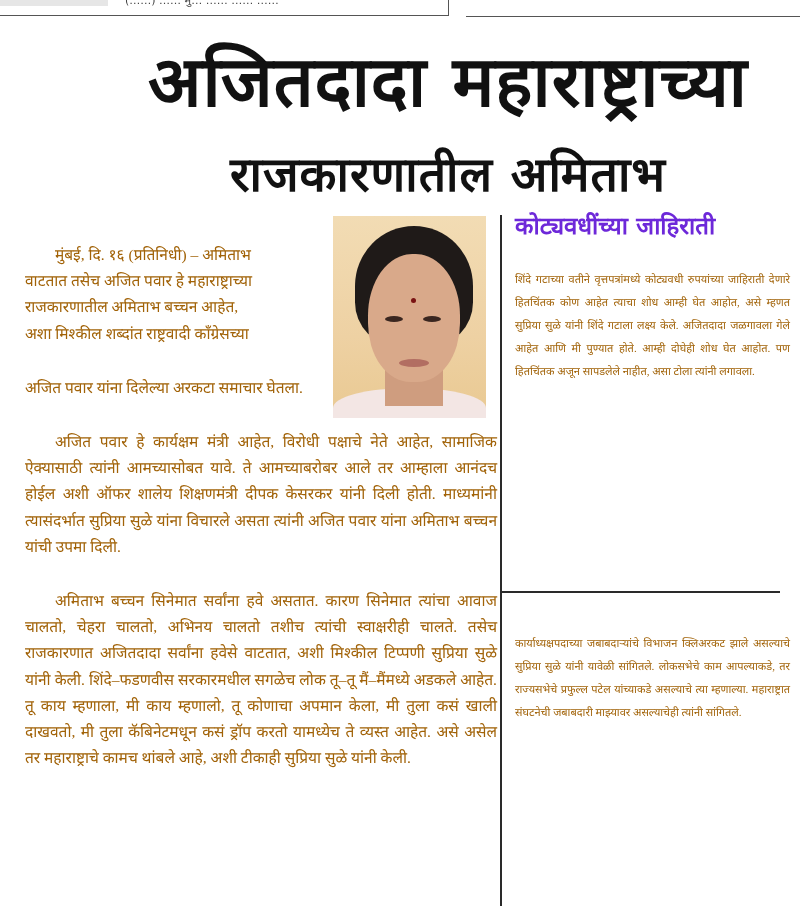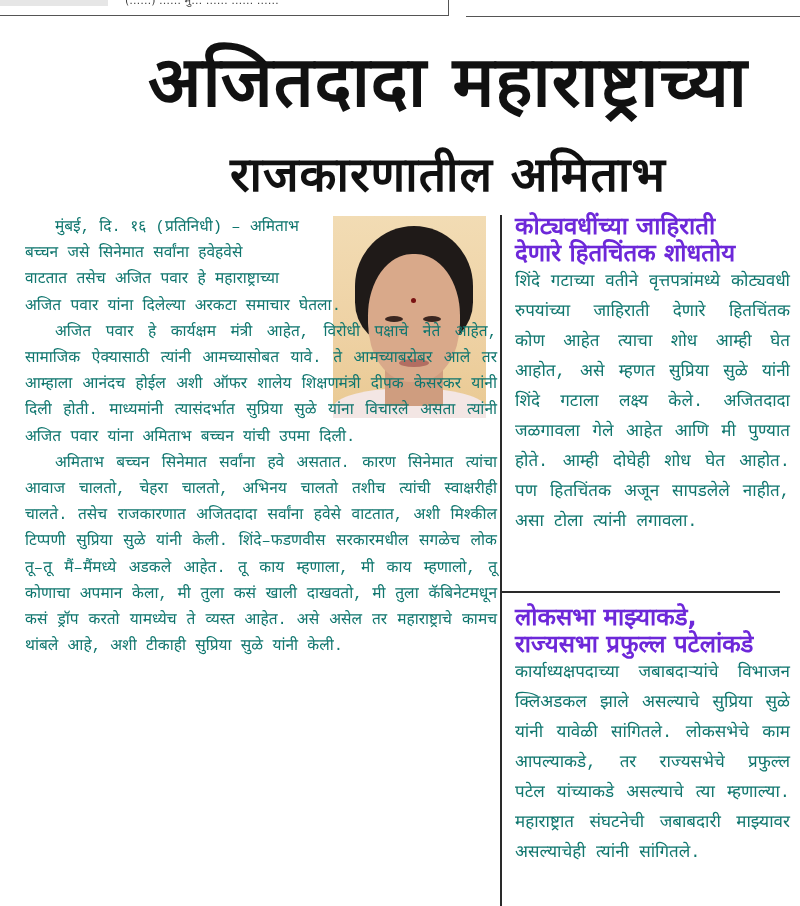--- a/index.html
+++ b/index.html
@@ -10,21 +10,21 @@
   .topstrip .greybox { position: absolute; left: 0; top: 0; width: 108px; height: 6px; background: #e6e6e6; }
   .topstrip .box { position: absolute; left: 0; top: 0; width: 449px; height: 16px; border-bottom: 1px solid #555; border-right: 1px solid #555; }
   .topstrip .cut-text { position: absolute; left: 125px; top: -8px; font-size: 11px; color: #444; white-space: nowrap; }
   .topstrip .rline { position: absolute; left: 466px; top: 16px; width: 334px; border-top: 1px solid #555; }
 
   .headline { position: absolute; left: 0; top: 36px; width: 800px; text-align: center;
     font-family: "DejaVu Sans", sans-serif; font-weight: bold; color: #111; line-height: 92px; margin-left: 48px; }
   .headline .l1 { font-size: 70px; display: block; letter-spacing: 1px; }
   .headline .l2 { font-size: 48px; display: block; letter-spacing: 1px; }
 
-  .body-text { font-family: Liberation Mono, monospace; font-size: 15.5px; line-height: 26.2px; color: #0f766e; text-align: justify; }
+  .body-text { font-family: Liberation Serif, serif; font-size: 15.5px; line-height: 26.2px; color: #a16207; text-align: justify; margin-top: 28px; }
 
   .left-col { position: absolute; left: 25px; top: 214px; width: 472px; }
   .lede { width: 300px; }
   .para { text-indent: 30px; }
   .lede .first { text-indent: 30px; }
   .wide { width: 472px; }
 
   .photo { position: absolute; left: 333px; top: 216px; width: 153px; height: 202px;
     background: linear-gradient(180deg, #f2dcb4 0%, #eed1a3 60%, #e9c992 100%); overflow: hidden; }
   .photo .hair { position: absolute; left: 22px; top: 10px; width: 118px; height: 120px; border-radius: 55% 55% 40% 40%; background: #1f1a18; }
@@ -33,21 +33,21 @@
   .photo .shoulders { position: absolute; left: 0; top: 172px; width: 153px; height: 40px; border-radius: 50% 50% 0 0; background: #f3e6e4; }
   .photo .bindi { position: absolute; left: 78px; top: 82px; width: 5px; height: 5px; border-radius: 50%; background: #7a1212; }
   .photo .eye { position: absolute; top: 100px; width: 18px; height: 6px; border-radius: 50%; background: #3a2620; }
   .photo .lips { position: absolute; left: 66px; top: 143px; width: 30px; height: 8px; border-radius: 50%; background: #b26e62; }
 
   .vrule { position: absolute; left: 500px; top: 215px; width: 1.5px; height: 691px; background: #2a2a2a; }
   .hrule { position: absolute; left: 501px; top: 591px; width: 279px; height: 1.5px; background: #2a2a2a; }
 
   .side { position: absolute; left: 515px; width: 275px; }
   .side h2 { font-family: "DejaVu Sans", sans-serif; font-weight: bold; font-size: 24px; line-height: 27px; color: #6d28d9; }
-  .side .body-text { font-size: 17px; line-height: 30px; }
+  .side .body-text { font-size: 11px; line-height: 23px; }
   .side1 { top: 213px; }
   .side2 { top: 604px; }
 </style>
 </head>
 <body>
 
 <div class="topstrip">
   <div class="greybox"></div>
   <div class="box"></div>
   <div class="cut-text">(……) …… मुं… …… …… ……</div>
@@ -66,38 +66,34 @@
   <div class="face"></div>
   <div class="bindi"></div>
   <div class="eye" style="left:52px"></div>
   <div class="eye" style="left:90px"></div>
   <div class="lips"></div>
 </div>
 
 <div class="left-col">
   <div class="lede body-text">
     <div class="first">मुंबई, दि. १६ (प्रतिनिधी) – अमिताभ</div>
-    <div>बच्चन जसे सिनेमात सर्वांना हवेहवेसे</div>
     <div>वाटतात तसेच अजित पवार हे महाराष्ट्राच्या</div>
+    <div>राजकारणातील अमिताभ बच्चन आहेत,</div>
+    <div>अशा मिश्कील शब्दांत राष्ट्रवादी काँग्रेसच्या</div>
   </div>
   <div class="wide body-text">अजित पवार यांना दिलेल्या अरकटा समाचार घेतला.</div>
   <p class="wide body-text para">अजित पवार हे कार्यक्षम मंत्री आहेत, विरोधी पक्षाचे नेते आहेत, सामाजिक ऐक्यासाठी त्यांनी आमच्यासोबत यावे. ते आमच्याबरोबर आले तर आम्हाला आनंदच होईल अशी ऑफर शालेय शिक्षणमंत्री दीपक केसरकर यांनी दिली होती. माध्यमांनी त्यासंदर्भात सुप्रिया सुळे यांना विचारले असता त्यांनी अजित पवार यांना अमिताभ बच्चन यांची उपमा दिली.</p>
   <p class="wide body-text para">अमिताभ बच्चन सिनेमात सर्वांना हवे असतात. कारण सिनेमात त्यांचा आवाज चालतो, चेहरा चालतो, अभिनय चालतो तशीच त्यांची स्वाक्षरीही चालते. तसेच राजकारणात अजितदादा सर्वांना हवेसे वाटतात, अशी मिश्कील टिप्पणी सुप्रिया सुळे यांनी केली. शिंदे–फडणवीस सरकारमधील सगळेच लोक तू–तू मैं–मैंमध्ये अडकले आहेत. तू काय म्हणाला, मी काय म्हणालो, तू कोणाचा अपमान केला, मी तुला कसं खाली दाखवतो, मी तुला कॅबिनेटमधून कसं ड्रॉप करतो यामध्येच ते व्यस्त आहेत. असे असेल तर महाराष्ट्राचे कामच थांबले आहे, अशी टीकाही सुप्रिया सुळे यांनी केली.</p>
 </div>
 
 <div class="vrule"></div>
 <div class="hrule"></div>
 
 <div class="side side1">
   <h2>
     <div>कोट्यवधींच्या जाहिराती</div>
-    <div>देणारे हितचिंतक शोधतोय</div>
   </h2>
   <p class="body-text">शिंदे गटाच्या वतीने वृत्तपत्रांमध्ये कोट्यवधी रुपयांच्या जाहिराती देणारे हितचिंतक कोण आहेत त्याचा शोध आम्ही घेत आहोत, असे म्हणत सुप्रिया सुळे यांनी शिंदे गटाला लक्ष्य केले. अजितदादा जळगावला गेले आहेत आणि मी पुण्यात होते. आम्ही दोघेही शोध घेत आहोत. पण हितचिंतक अजून सापडलेले नाहीत, असा टोला त्यांनी लगावला.</p>
 </div>
 
 <div class="side side2">
-  <h2>
-    <div>लोकसभा माझ्याकडे,</div>
-    <div>राज्यसभा प्रफुल्ल पटेलांकडे</div>
-  </h2>
-  <p class="body-text">कार्याध्यक्षपदाच्या जबाबदाऱ्यांचे विभाजन क्लिअडकल झाले असल्याचे सुप्रिया सुळे यांनी यावेळी सांगितले. लोकसभेचे काम आपल्याकडे, तर राज्यसभेचे प्रफुल्ल पटेल यांच्याकडे असल्याचे त्या म्हणाल्या. महाराष्ट्रात संघटनेची जबाबदारी माझ्यावर असल्याचेही त्यांनी सांगितले.</p>
+  <p class="body-text">कार्याध्यक्षपदाच्या जबाबदाऱ्यांचे विभाजन क्लिअरकट झाले असल्याचे सुप्रिया सुळे यांनी यावेळी सांगितले. लोकसभेचे काम आपल्याकडे, तर राज्यसभेचे प्रफुल्ल पटेल यांच्याकडे असल्याचे त्या म्हणाल्या. महाराष्ट्रात संघटनेची जबाबदारी माझ्यावर असल्याचेही त्यांनी सांगितले.</p>
 </div>
 
 </body></html>

